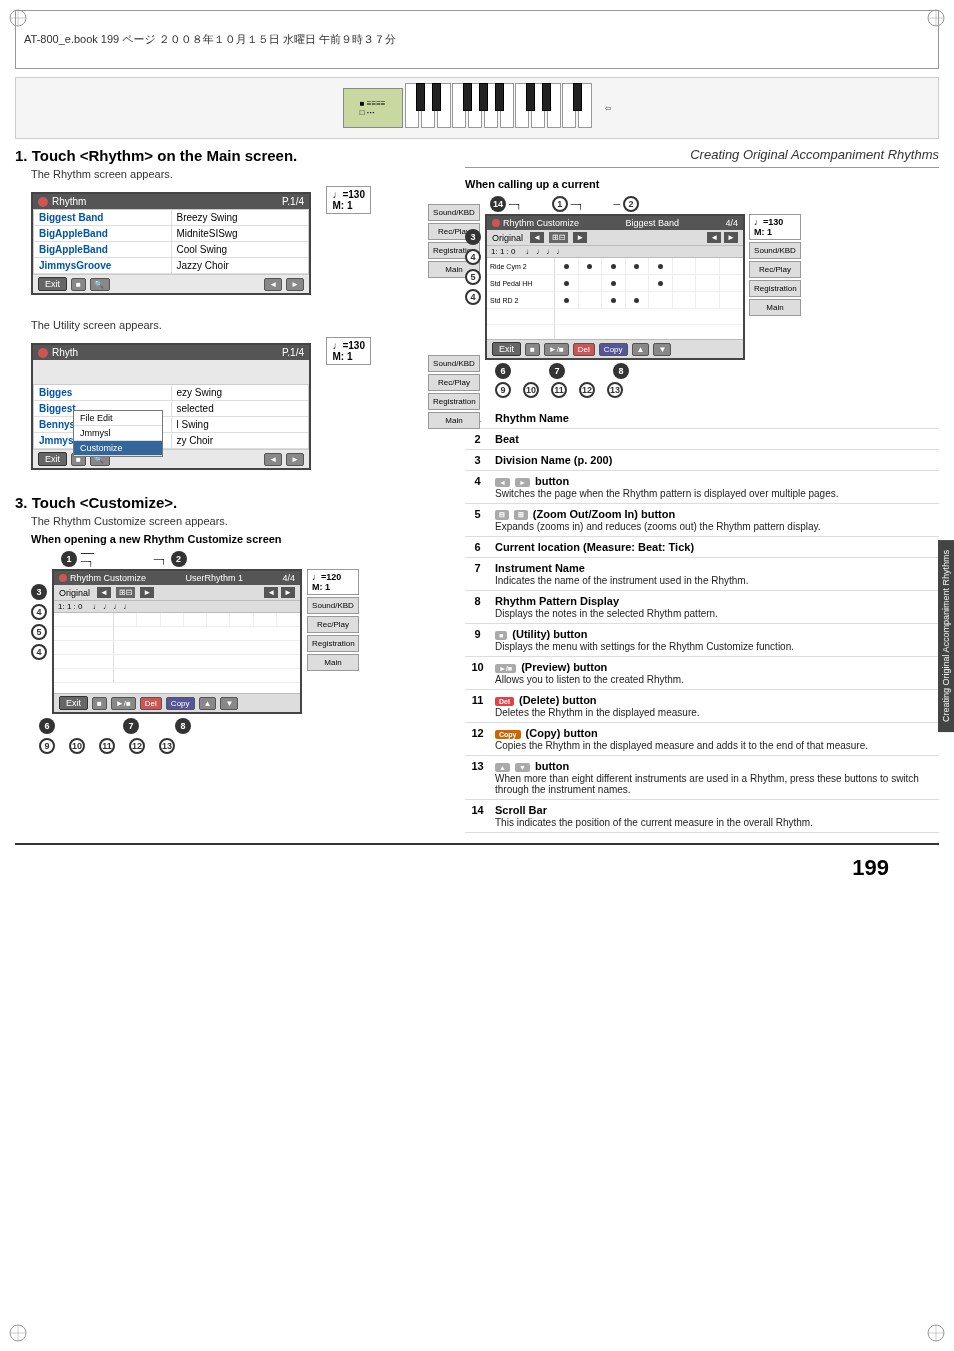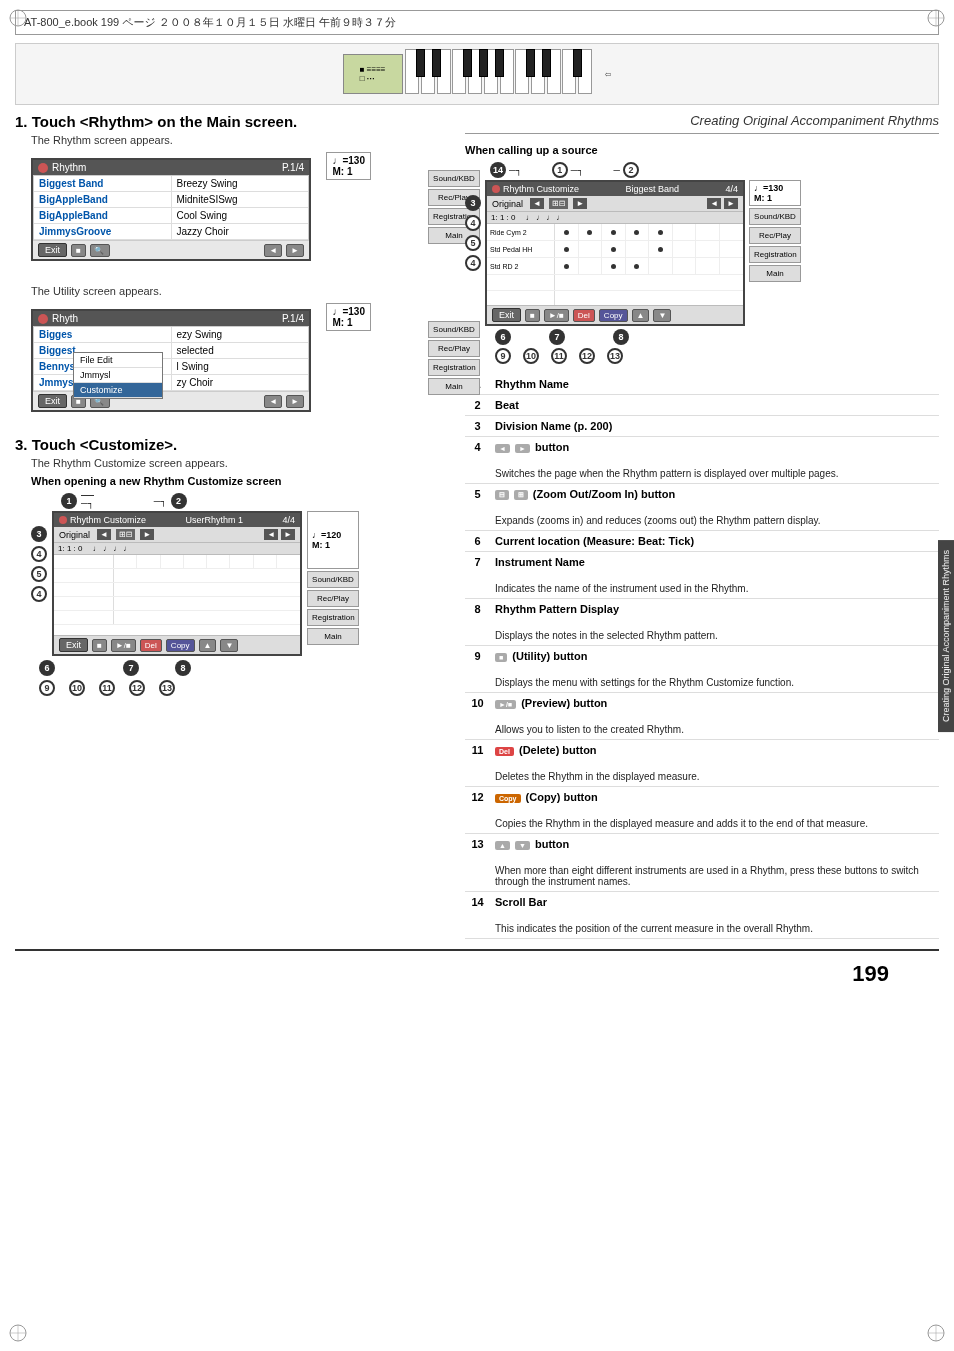--- a/index.html
+++ b/index.html
@@ -9,21 +9,21 @@
       width: 954px;
       min-height: 1351px;
       position: relative;
       overflow-x: hidden;
     }
 
     
     .page-header {
       border: 1px solid #999;
       margin: 10px 15px 5px 15px;
-      padding: 4px 8px;
+      padding: 21px 8px;
       font-size: 11px;
       color: #333;
       background: #fff;
     }
 
     
     .reg-mark {
       position: absolute;
       width: 20px;
       height: 20px;
@@ -279,21 +279,21 @@
     }
 
     .ref-label-bold {
       font-weight: bold;
       font-size: 11px;
     }
 
     .ref-desc {
       font-size: 10px;
       color: #222;
-      margin-top: 15px;
+      margin-top: 1px;
     }
 
     .inline-btn {
       display: inline-block;
       background: #aaa;
       color: #fff;
       font-size: 7px;
       padding: 1px 4px;
       border-radius: 2px;
       margin-right: 2px;
@@ -527,21 +527,21 @@
         <div style="position:relative;">
           <div class="screen-mockup">
             <div class="screen-header">
               <span style="display:flex;align-items:center;gap:4px;">
                 <span style="width:10px;height:10px;background:#c55;border-radius:50%;display:inline-block;"></span>
                 <span>Rhyth</span>
               </span>
               <span>P.1/4</span>
             </div>
 
-            <div style="position:relative;">
+            <div style="position:relative;margin-top:24px;">
               <div class="screen-rows">
                 <div class="screen-row">
                   <div class="screen-row-left" style="color:#0055aa;font-weight:bold;">Bigges</div>
                   <div class="screen-row-right">ezy Swing</div>
                 </div>
                 <div class="screen-row">
                   <div class="screen-row-left">Biggest</div>
                   <div class="screen-row-right">selected</div>
                 </div>
                 <div class="screen-row">
@@ -679,21 +679,21 @@
               <span class="btn-tiny">■</span>
               <span class="btn-tiny">►/■</span>
               <span class="btn-tiny" style="background:#c55;">Del</span>
               <span class="btn-tiny" style="background:#559;">Copy</span>
               <span class="btn-tiny">▲</span>
               <span class="btn-tiny">▼</span>
             </div>
           </div>
 
           <div style="display:flex;flex-direction:column;gap:2px;">
-            <div style="background:#fff;border:1px solid #999;padding:18px 4px;font-size:9px;font-weight:bold;">
+            <div style="background:#fff;border:1px solid #999;padding:2px 4px;font-size:9px;font-weight:bold;">
               <div>♩=120</div>
               <div>M:  1</div>
             </div>
             <div class="sidebar-btn">Sound/KBD</div>
             <div class="sidebar-btn">Rec/Play</div>
             <div class="sidebar-btn">Registration</div>
             <div class="sidebar-btn">Main</div>
           </div>
         </div>
 
@@ -716,21 +716,21 @@
         </div>
       </div>
     </div>
 
   </div>
 
   <div class="right-col">
 
     <div class="right-header">Creating Original Accompaniment Rhythms</div>
 
-    <div style="font-size:11px;font-weight:bold;margin-bottom:6px;">When calling up a source</div>
+    <div style="font-size:11px;font-weight:bold;margin-bottom:6px;">When calling up a current</div>
 
     <div style="position:relative;margin-bottom:10px;">
 
       <div style="display:flex;align-items:flex-end;padding-left:25px;margin-bottom:2px;font-size:9px;gap:30px;">
         <div style="display:flex;align-items:center;gap:3px;">
           <span class="callout">14</span>
           <span>─┐</span>
         </div>
         <div style="display:flex;align-items:center;gap:3px;">
           <span class="callout-outline">1</span>

